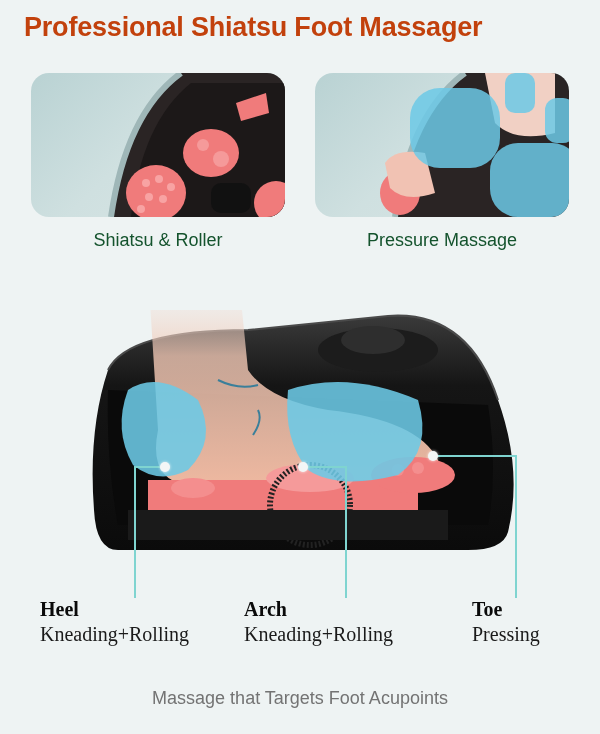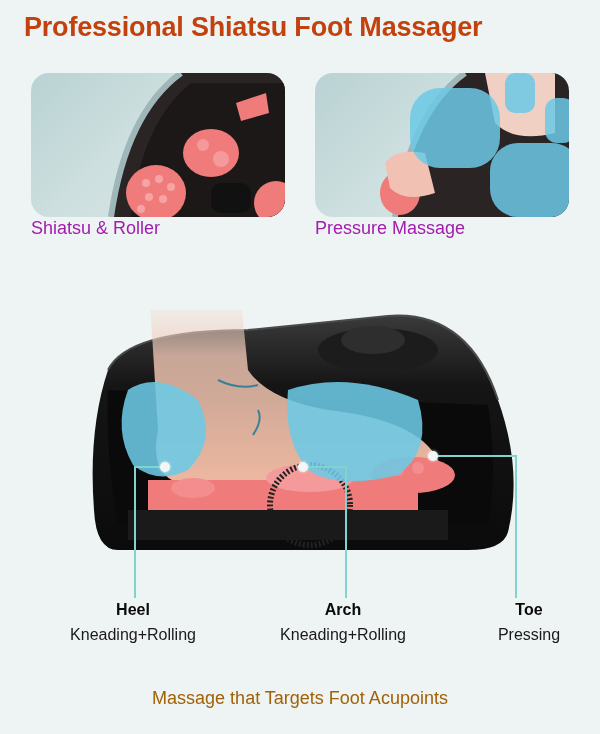--- a/index.html
+++ b/index.html
@@ -1,26 +1,26 @@
 <!DOCTYPE html>
 <html><head>
 <meta charset="utf-8">
 <style>
   html,body{margin:0;padding:0;}
   body{width:600px;height:734px;background:#eef3f3;font-family:"Liberation Sans",sans-serif;position:relative;overflow:hidden;color:#111;}
   .title{position:absolute;left:24px;top:12px;font-size:27px;font-weight:bold;letter-spacing:-0.2px;color:#c2410c;}
   .card{position:absolute;top:73px;width:254px;height:144px;border-radius:18px;overflow:hidden;background:linear-gradient(135deg,#b9d2d3 0%,#cfe0e0 45%,#dbe6e6 100%);}
   .card.c1{left:31px;}
   .card.c2{left:315px;}
-  .caption{position:absolute;top:216px;width:254px;text-align:left;font-size:18px;line-height:25px;color:#a21caf;}
+  .caption{position:absolute;top:228px;width:254px;text-align:center;font-size:18px;line-height:25px;color:#14532d;}
   .cap1{left:31px;} .cap2{left:315px;}
   .device{position:absolute;left:88px;top:310px;width:438px;height:262px;}
-  .label{position:absolute;top:597px;text-align:center;font-size:16px;line-height:25px;color:#1a1a1a;}
+  .label{position:absolute;top:597px;text-align:left;font-size:20px;line-height:25px;color:#1a1a1a;font-family:Liberation Serif, serif;}
   .label b{display:block;font-weight:bold;color:#0a0a0a;}
-  .footer{position:absolute;left:0;width:600px;top:688px;text-align:center;font-size:18px;color:#a16207;}
+  .footer{position:absolute;left:0;width:600px;top:688px;text-align:center;font-size:18px;color:#737373;}
   .callout-line{position:absolute;background:#7fd4d0;}
   .dot{position:absolute;width:10px;height:10px;border-radius:50%;background:#f3f6f6;box-shadow:0 0 3px rgba(255,255,255,.8);}
 </style>
 </head>
 <body>
 
 <div class="title">Professional Shiatsu Foot Massager</div>
 
 <div class="card c1">
   <svg width="254" height="144" viewBox="0 0 254 144">
@@ -114,21 +114,21 @@
 <div class="dot" style="left:298px;top:462px;"></div>
 
 <div class="callout-line" style="left:433px;top:455px;width:84px;height:2px;"></div>
 <div class="callout-line" style="left:515px;top:455px;width:2px;height:143px;"></div>
 <div class="dot" style="left:428px;top:451px;"></div>
 
 <div class="label" style="left:40px;width:186px;">
   <b>Heel</b>
   <span>Kneading+Rolling</span>
 </div>
-<div class="label" style="left:250px;width:186px;">
+<div class="label" style="left:244px;width:186px;">
   <b>Arch</b>
   <span>Kneading+Rolling</span>
 </div>
 <div class="label" style="left:472px;width:114px;">
   <b>Toe</b>
   <span>Pressing</span>
 </div>
 
 <div class="footer">Massage that Targets Foot Acupoints</div>
 

